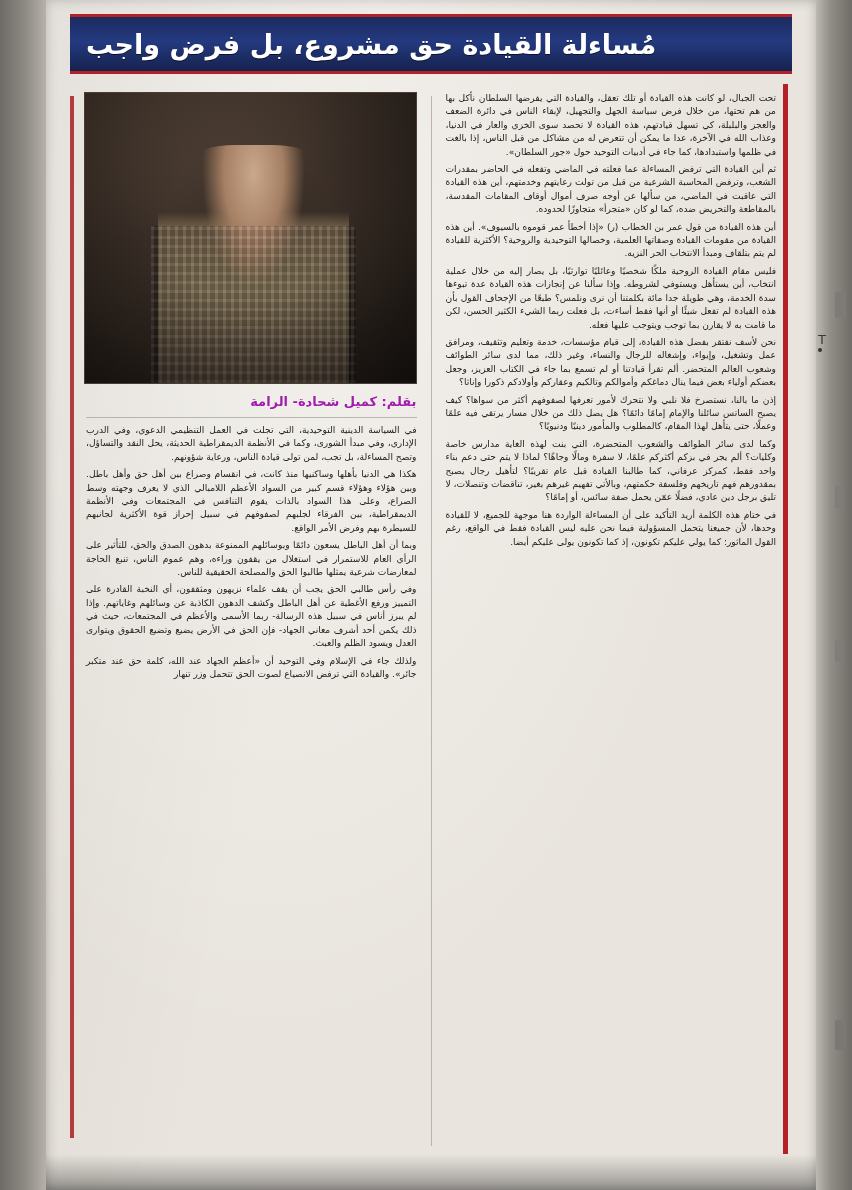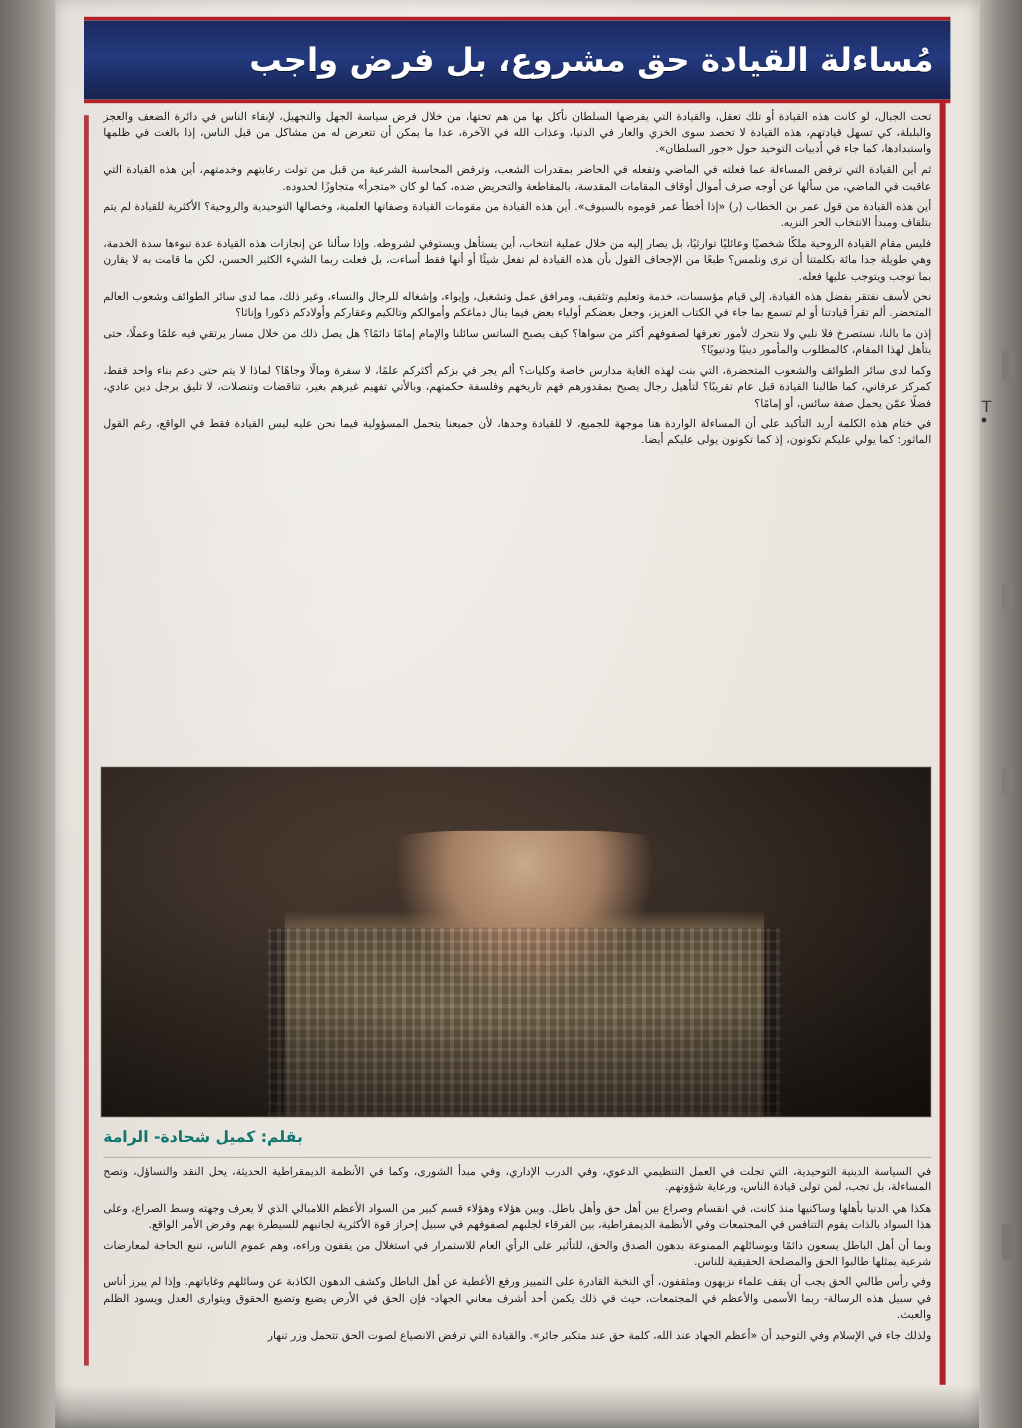--- a/index.html
+++ b/index.html
@@ -64,27 +64,27 @@
     width: 4px;
     background: #a81f24;
     opacity: .85;
   }
   
   .headline-band {
     position: absolute;
     top: 14px;
     right: 24px;
     left: 24px;
-    height: 72px;
+    height: 60px;
     background: linear-gradient(180deg,#1b2a5e 0%, #243a80 45%, #16224e 100%);
     border-top: 3px solid #b32126;
     border-bottom: 3px solid #b32126;
     display: flex;
     align-items: center;
-    justify-content: flex-start;
+    justify-content: flex-end;
     padding-right: 14px;
     box-sizing: border-box;
     padding-left: 16px;
   }
   .headline {
     color: #ffffff;
     font-family: "DejaVu Sans", sans-serif;
     font-weight: bold;
     font-size: 27px;
     letter-spacing: -0.5px;
@@ -94,21 +94,21 @@
   
   .content {
     position: absolute;
     top: 92px;
     right: 40px;
     left: 40px;
     bottom: 40px;
   }
   .columns {
     display: flex;
-    flex-direction: column;
+    flex-direction: row;
     height: 100%;
     gap: 14px;
   }
   .col {
     flex: 1 1 0;
     position: relative;
   }
   .col-divider {
     width: 1px;
     background: #b9b4ac;
@@ -158,25 +158,25 @@
       repeating-linear-gradient(90deg, rgba(255,255,255,0.10) 0 3px, rgba(0,0,0,0.12) 3px 8px),
       repeating-linear-gradient(0deg, rgba(255,255,255,0.08) 0 3px, rgba(0,0,0,0.10) 3px 9px);
     opacity: .8;
   }
   .photo-box .vignette {
     position: absolute;
     inset: 0;
     background: radial-gradient(ellipse at 50% 45%, rgba(0,0,0,0) 35%, rgba(0,0,0,.55) 100%);
   }
   .byline {
-    text-align: left;
+    text-align: right;
     font-family: "DejaVu Sans", sans-serif;
     font-weight: bold;
     font-size: 13px;
-    color: #0f766e;
+    color: #a21caf;
     padding: 4px 0 8px 0;
     border-bottom: 1px solid #b9b4ac;
     margin-bottom: 6px;
   }
   
   .artifact {
     position: absolute;
     background: #9b9793;
     border-radius: 2px;
   }

